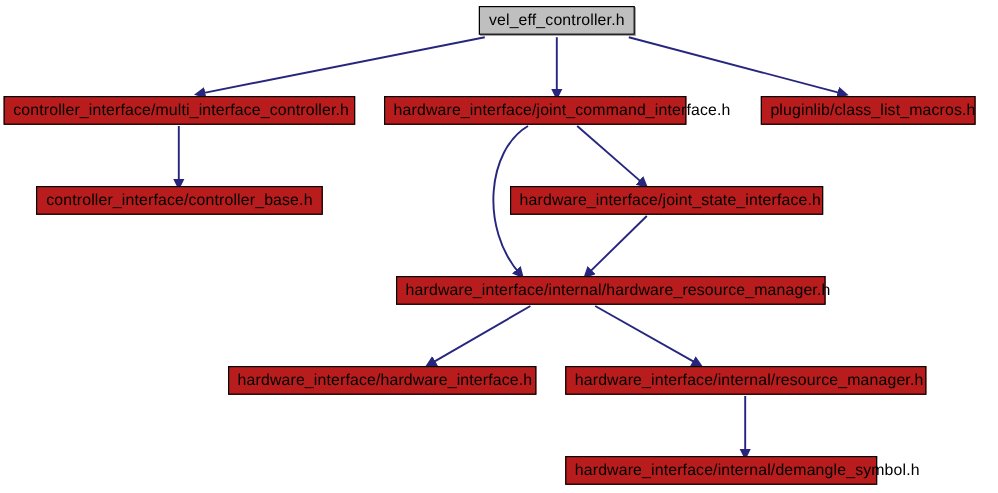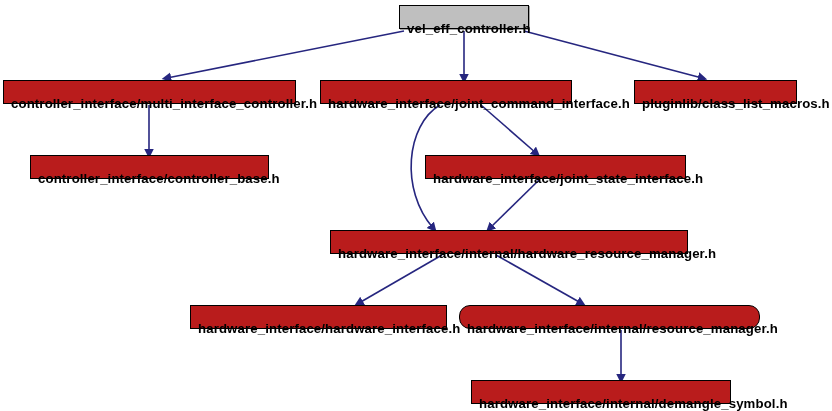--- a/index.html
+++ b/index.html
@@ -39,22 +39,21 @@
     letter-spacing: 0.01em;
     z-index: 2;
   }
   .node.root {
     background: #bfbfbf;
     border: 1px solid #000000;
     box-shadow: 1px 1px 0 0 rgba(0,0,0,0.35);
   }
   .node-label {
     display: block;
-    padding: 12px 7px;
-    font-weight: bold;
+    padding: 0 7px;
   }
 </style>
 </head>
 <body>
 
 <div id="graph-canvas">
 
   <svg id="edge-layer" viewBox="0 0 832 411" width="832" height="411" xmlns="http://www.w3.org/2000/svg">
     <defs>
       <marker id="arrowhead" markerWidth="7" markerHeight="7" refX="2.6" refY="3" orient="auto" markerUnits="strokeWidth">
@@ -78,36 +77,36 @@
   <div id="node-group">
       <div class="node root" style="left: 399px; top: 5px; width: 130px;">
         <span class="node-label">vel_eff_controller.h</span>
       </div>
       <div class="node" style="left: 3px; top: 80px; width: 293px;">
         <span class="node-label">controller_interface/multi_interface_controller.h</span>
       </div>
       <div class="node" style="left: 320px; top: 80px; width: 252px;">
         <span class="node-label">hardware_interface/joint_command_interface.h</span>
       </div>
-      <div class="node" style="left: 634px; top: 80px; width: 163px;">
+      <div class="node" style="left: 634px; top: 80px; width: 179px;">
         <span class="node-label">pluginlib/class_list_macros.h</span>
       </div>
       <div class="node" style="left: 30px; top: 155px; width: 239px; text-align: center;">
         <span class="node-label">controller_interface/controller_base.h</span>
       </div>
       <div class="node" style="left: 425px; top: 155px; width: 261px;">
         <span class="node-label">hardware_interface/joint_state_interface.h</span>
       </div>
       <div class="node" style="left: 290px; top: 230px; width: 358px; margin-left: 40px;">
         <span class="node-label">hardware_interface/internal/hardware_resource_manager.h</span>
       </div>
       <div class="node" style="left: 190px; top: 305px; width: 257px;">
         <span class="node-label">hardware_interface/hardware_interface.h</span>
       </div>
-      <div class="node" style="left: 459px; top: 305px; width: 301px; border-radius: 11px;">
+      <div class="node" style="left: 471px; top: 305px; width: 301px;">
         <span class="node-label">hardware_interface/internal/resource_manager.h</span>
       </div>
       <div class="node" style="left: 471px; top: 380px; width: 260px;">
         <span class="node-label">hardware_interface/internal/demangle_symbol.h</span>
       </div>
     </div>
 
 </div>
 
 </body></html>

